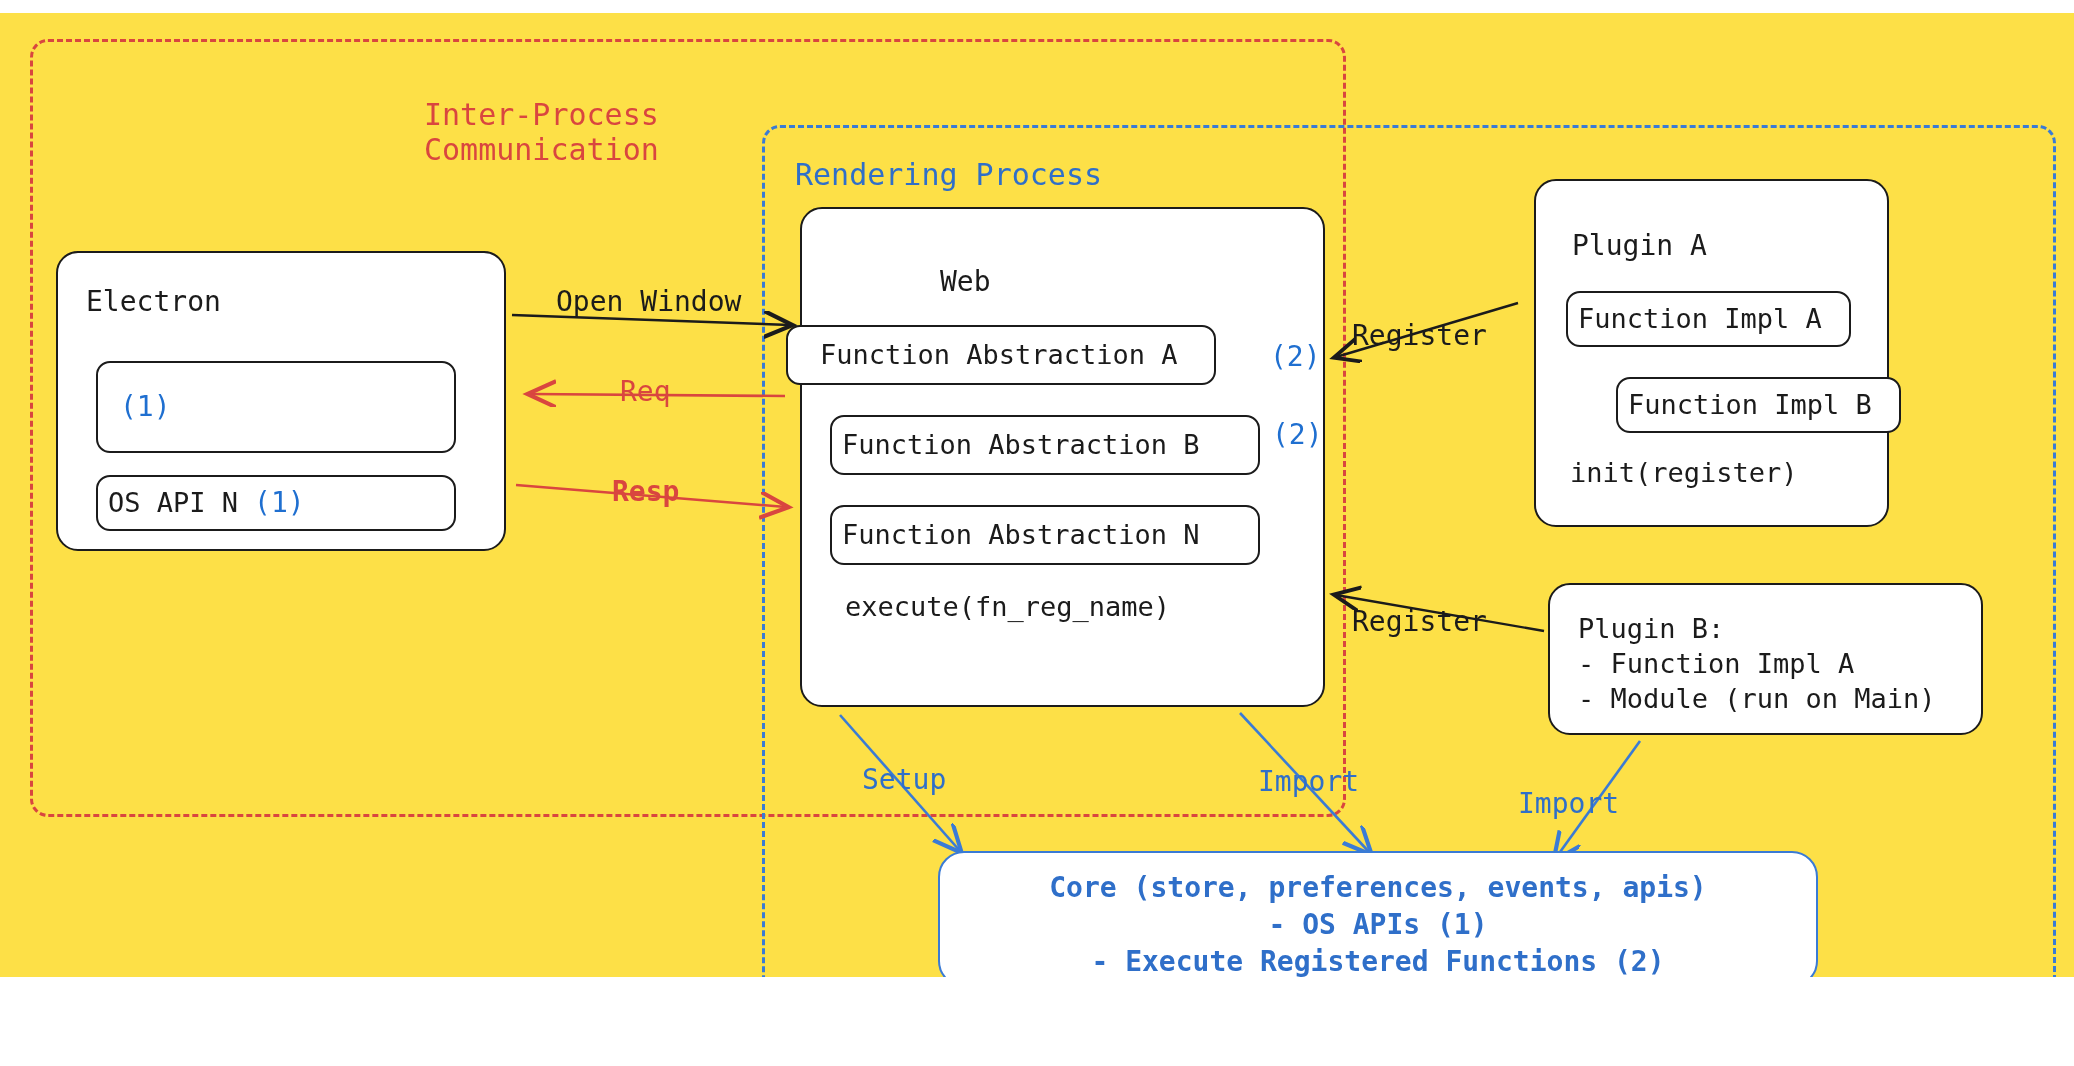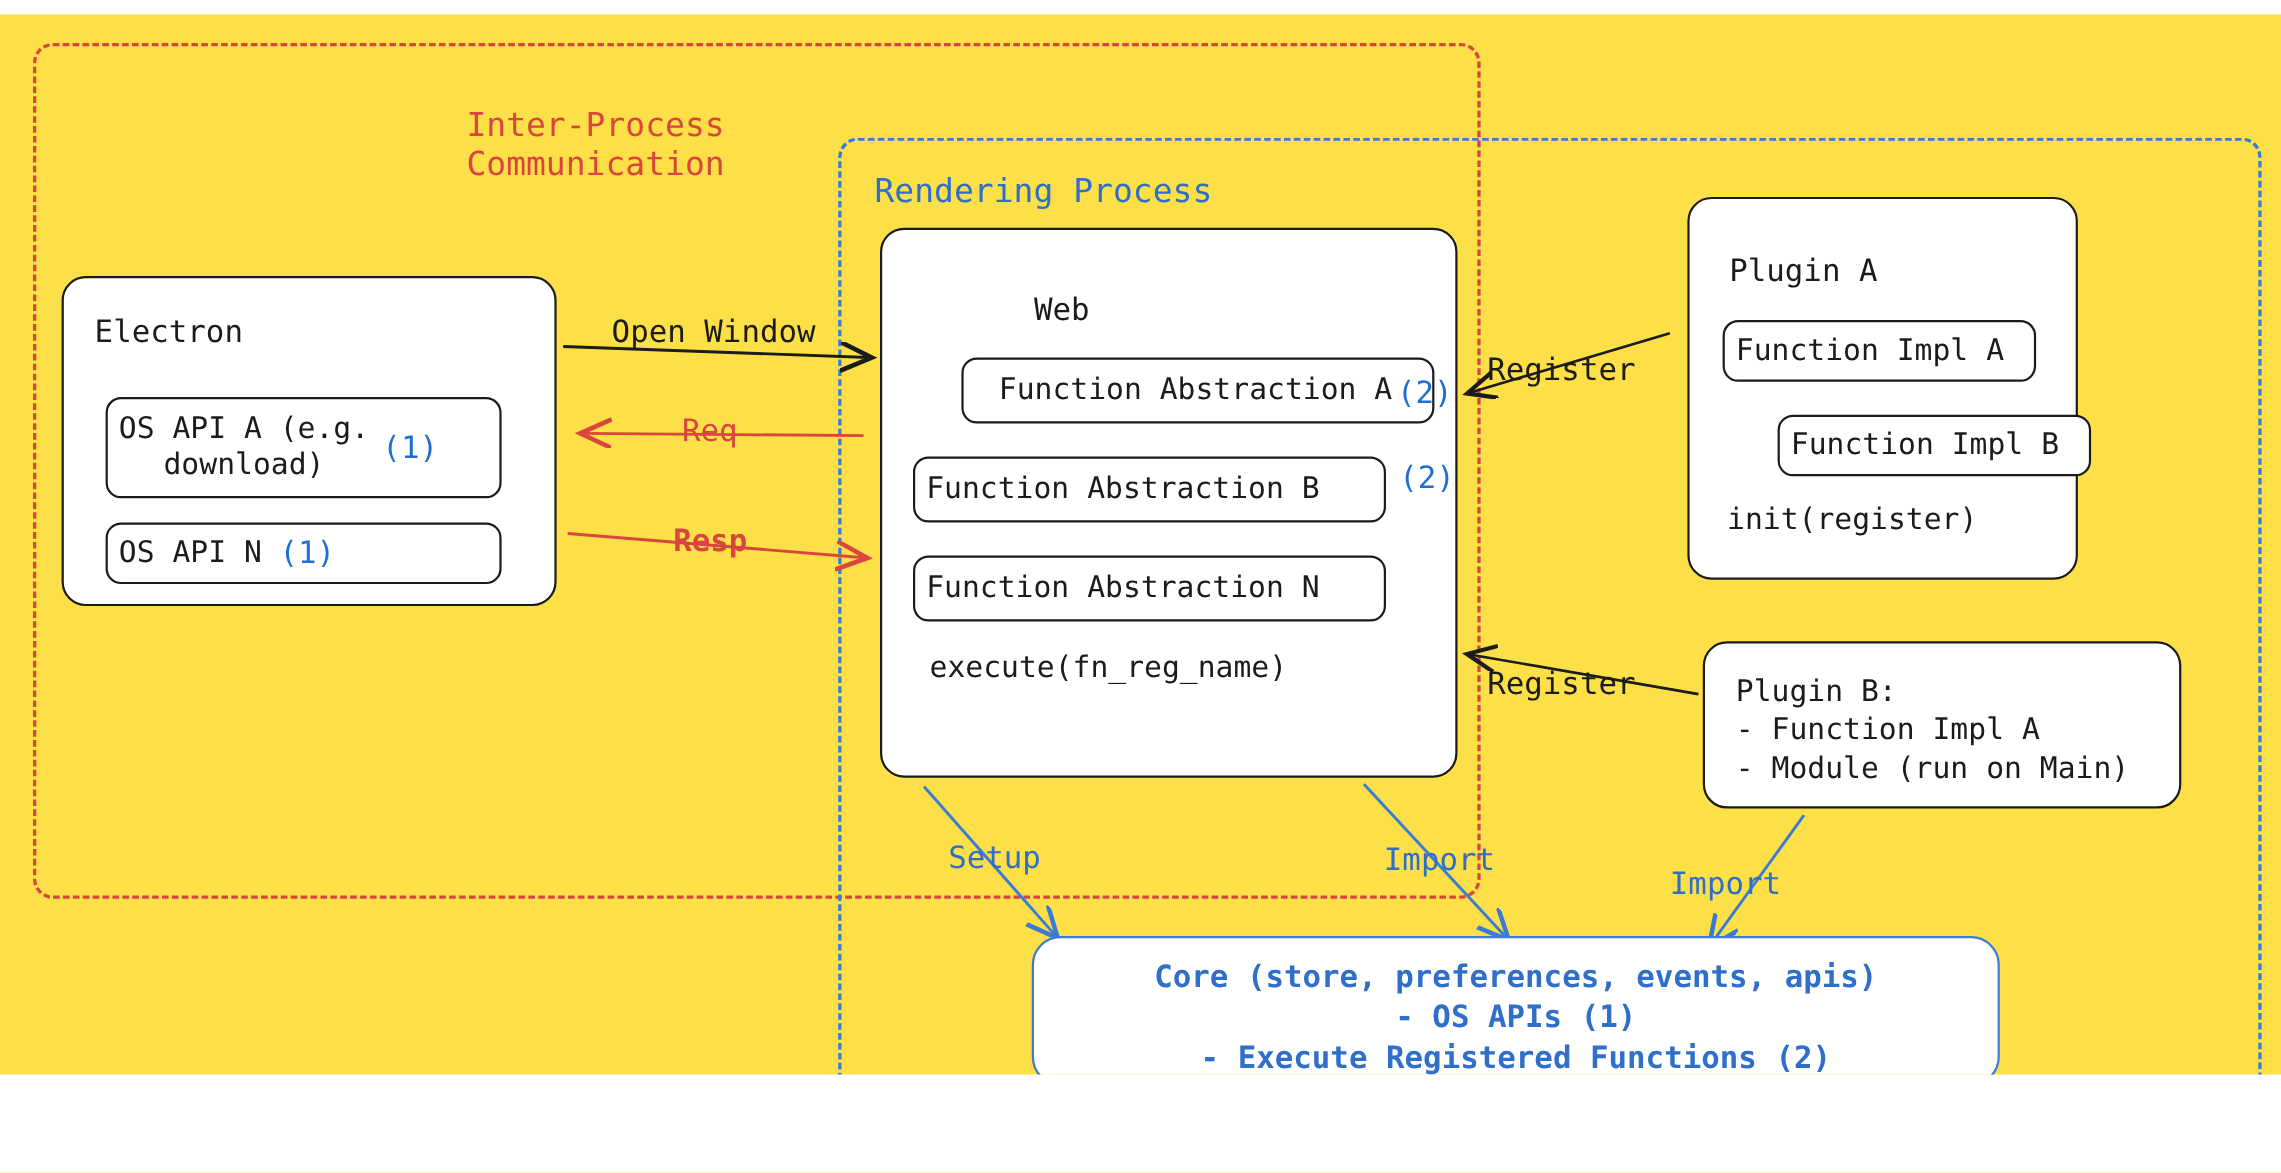--- a/index.html
+++ b/index.html
@@ -94,21 +94,21 @@
 
   
   #electron-box { left: 56px; top: 238px; width: 450px; height: 300px; }
   #electron-title { left: 86px; top: 272px; }
   #os-api-a { left: 96px; top: 348px; width: 360px; height: 92px; }
   #os-api-n { left: 96px; top: 462px; width: 360px; height: 56px; }
 
   
   #web-box { left: 800px; top: 194px; width: 525px; height: 500px; }
   #web-title { left: 940px; top: 252px; }
-  #fa-a { left: 874px; top: 312px; width: 430px; height: 60px; padding-left: 32px; }
+  #fa-a { left: 786px; top: 312px; width: 430px; height: 60px; padding-left: 32px; }
   #fa-b { left: 830px; top: 402px; width: 430px; height: 60px; }
   #fa-n { left: 830px; top: 492px; width: 430px; height: 60px; }
   #fa-a-tag { left: 1270px; top: 327px; }
   #fa-b-tag { left: 1272px; top: 405px; }
   #execute-note { left: 845px; top: 578px; }
 
   
   #plugin-a-box { left: 1534px; top: 166px; width: 355px; height: 348px; }
   #plugin-a-title { left: 1572px; top: 216px; }
   #fn-impl-a { left: 1566px; top: 278px; width: 285px; height: 56px; }
@@ -218,22 +218,20 @@
 
     <g>
       <path d="M1640,728 L1555,846" stroke="#3a7bd5" stroke-width="2.6" fill="none" marker-end="url(#ar-blue)"></path>
     </g>
   </svg>
 
   <div class="box" id="electron-box"></div>
   <div class="box-title" id="electron-title">Electron</div>
 
   <div class="inner-box" id="os-api-a">
-    <span style="white-space:pre-line;">OS API A (e.g.
-download)</span>
     <span class="tag-blue" style="position:static;margin-left:12px;">(1)</span>
   </div>
 
   <div class="inner-box" id="os-api-n">
     <span>OS API N</span>
     <span class="tag-blue" style="position:static;margin-left:16px;">(1)</span>
   </div>
 
   <div class="box" id="web-box"></div>
   <div class="box-title" id="web-title">Web</div>

